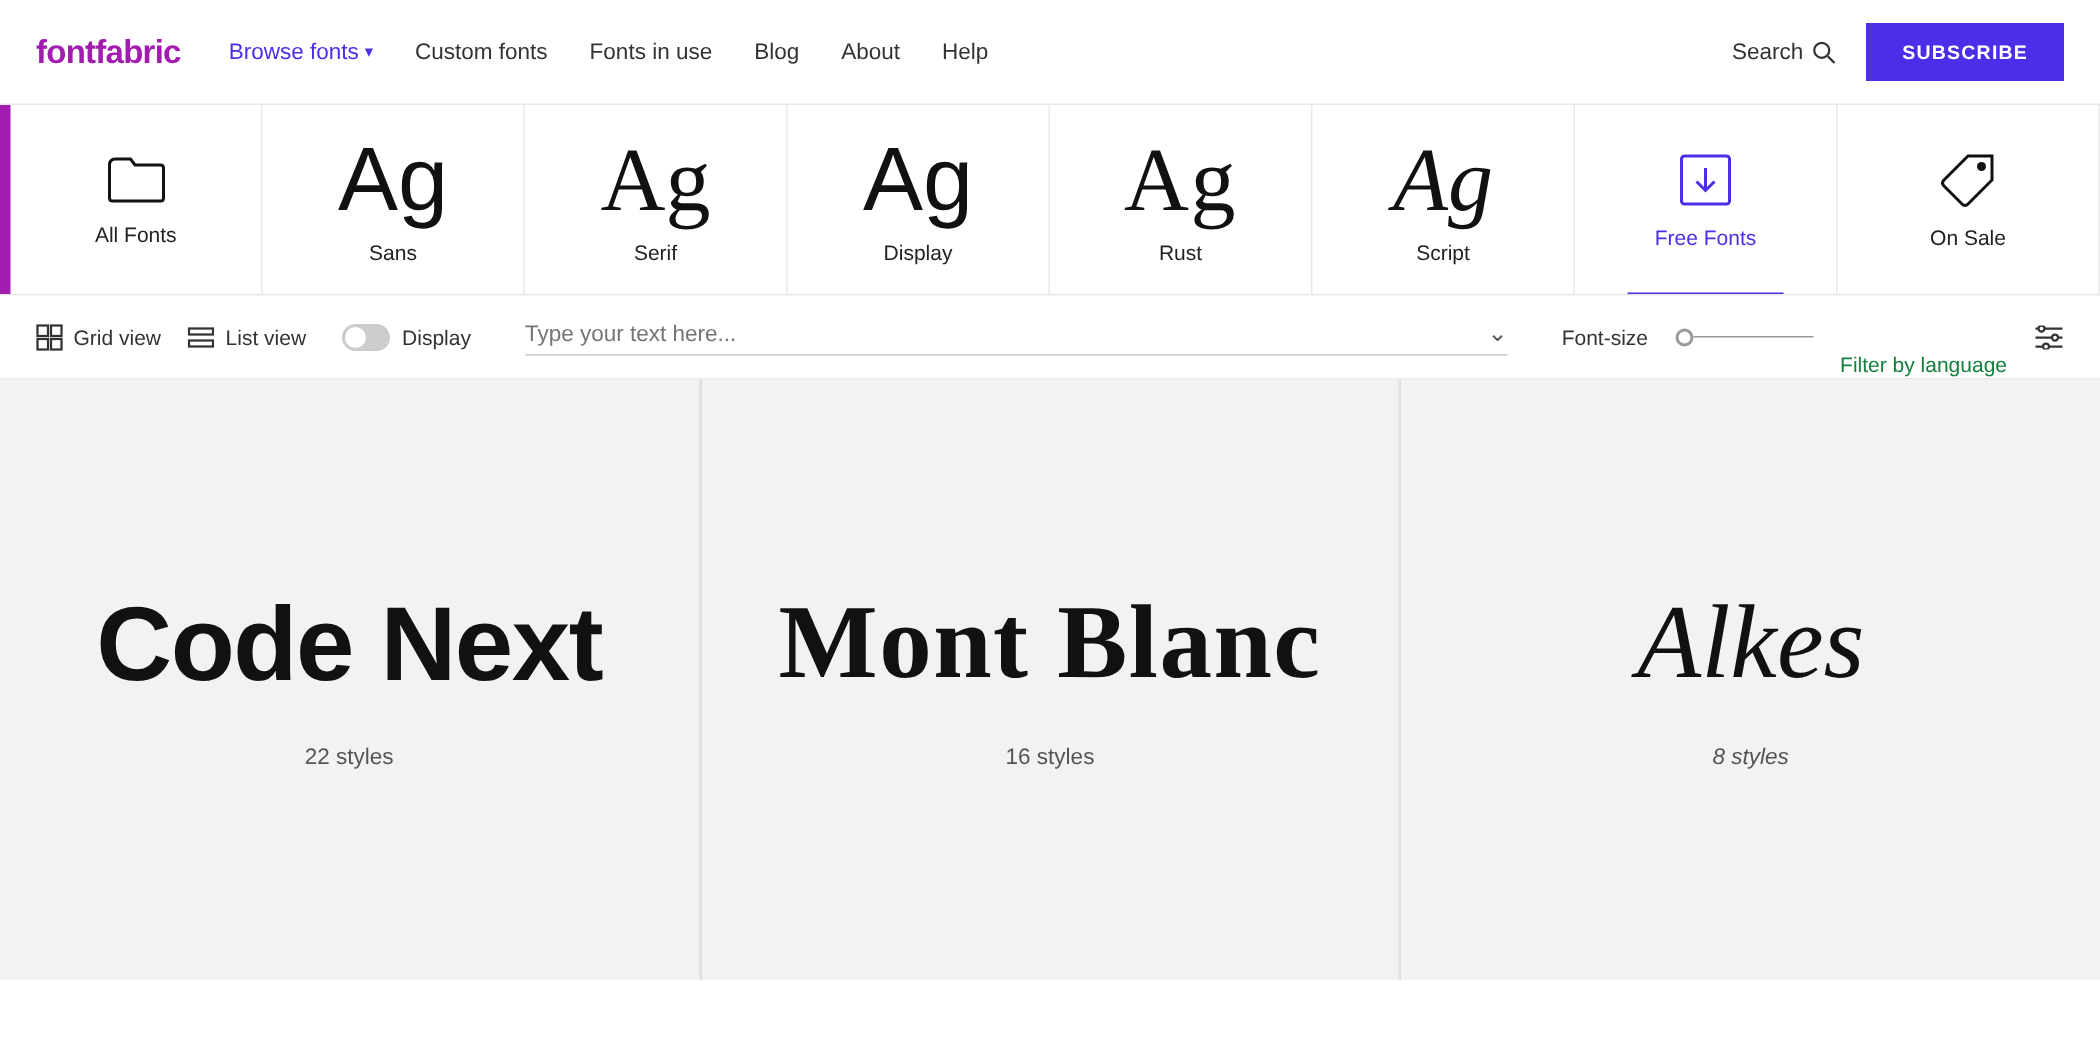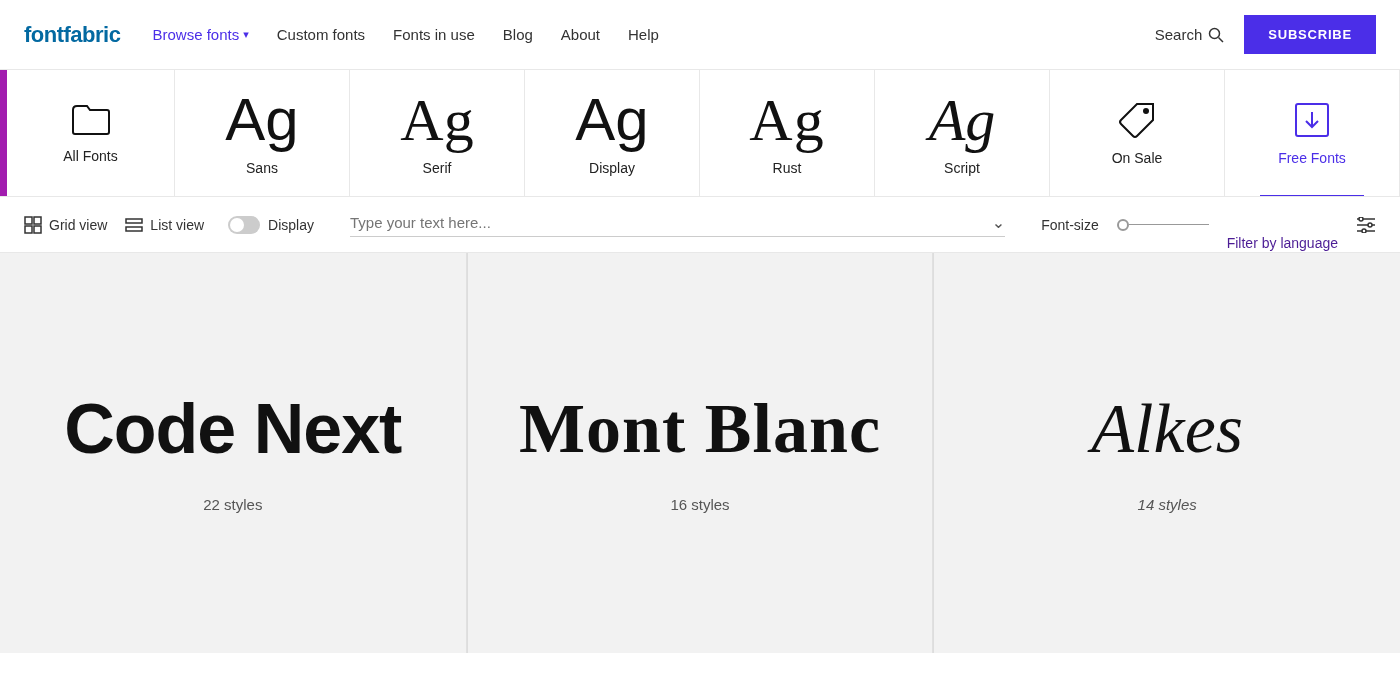--- a/index.html
+++ b/index.html
@@ -10,21 +10,21 @@
       display: flex;
       align-items: center;
       height: 70px;
       padding: 0 24px;
       border-bottom: 1px solid #e8e8e8;
       gap: 32px;
     }
     .logo {
       font-size: 22px;
       font-weight: 800;
-      color: #0369a1;
+      color: #a21caf;
       letter-spacing: -0.5px;
       white-space: nowrap;
     }
     .nav-links {
       display: flex;
       align-items: center;
       gap: 28px;
       flex: 1;
     }
     .nav-link {
@@ -231,21 +231,21 @@
       border: 2px solid #999;
       background: #fff;
     }
     .slider-line {
       width: 80px;
       height: 1px;
       background: #999;
     }
     .filter-label {
       font-size: 14px;
-      color: #4c1d95;
+      color: #15803d;
       white-space: nowrap;
       margin-top: 36px;
     }
     .filter-icon-svg {
       width: 20px;
       height: 16px;
     }
 
     
     .main-content {
@@ -369,39 +369,39 @@
   <div class="category-item">
     <div class="cat-icon" style="font-family:Georgia,serif;font-weight:200;font-size:60px;letter-spacing:1px;">Ag</div>
     <span class="cat-label">Rust</span>
   </div>
 
   <div class="category-item">
     <div class="cat-icon script-style" style="font-family:'Palatino Linotype',Palatino,Georgia,serif;font-style:italic;font-size:60px;font-weight:400;">Ag</div>
     <span class="cat-label">Script</span>
   </div>
 
-  <div class="category-item">
-    <div class="cat-icon tag-icon">
-      <svg width="40" height="40" viewBox="0 0 40 40" fill="none" stroke="#111" stroke-width="2">
-        <path d="M20 4 L36 4 L36 20 L20 36 Q18 38 16 36 L4 24 Q2 22 4 20 Z"></path>
-        <circle cx="29" cy="11" r="3" fill="#111" stroke="none"></circle>
-      </svg>
-    </div>
-    <span class="cat-label">On Sale</span>
-  </div>
-
   <div class="category-item active">
     <div class="cat-icon free-icon">
       <svg width="40" height="40" viewBox="0 0 40 40" fill="none" stroke="#4B2EE8" stroke-width="2">
         <rect x="4" y="4" width="32" height="32" rx="2"></rect>
         <line x1="20" y1="12" x2="20" y2="26"></line>
         <polyline points="14,21 20,27 26,21"></polyline>
       </svg>
     </div>
     <span class="cat-label" style="color:#4B2EE8;">Free Fonts</span>
+  </div>
+
+  <div class="category-item">
+    <div class="cat-icon tag-icon">
+      <svg width="40" height="40" viewBox="0 0 40 40" fill="none" stroke="#111" stroke-width="2">
+        <path d="M20 4 L36 4 L36 20 L20 36 Q18 38 16 36 L4 24 Q2 22 4 20 Z"></path>
+        <circle cx="29" cy="11" r="3" fill="#111" stroke="none"></circle>
+      </svg>
+    </div>
+    <span class="cat-label">On Sale</span>
   </div>
 
 </div>
 
 <div class="toolbar">
   <div class="view-toggle">
     <button class="view-btn">
       <svg width="18" height="18" viewBox="0 0 18 18" fill="none" stroke="#333" stroke-width="1.5">
         <rect x="1" y="1" width="7" height="7"></rect>
         <rect x="10" y="1" width="7" height="7"></rect>
@@ -456,16 +456,16 @@
     <div class="font-styles">22 styles</div>
   </div>
 
   <div class="font-card">
     <div class="font-name mont-blanc">Mont Blanc</div>
     <div class="font-styles">16 styles</div>
   </div>
 
   <div class="font-card">
     <div class="font-name alkes">Alkes</div>
-    <div class="font-styles">14 styles</div>
+    <div class="font-styles">8 styles</div>
   </div>
 
 </div>
 
 </body></html>

